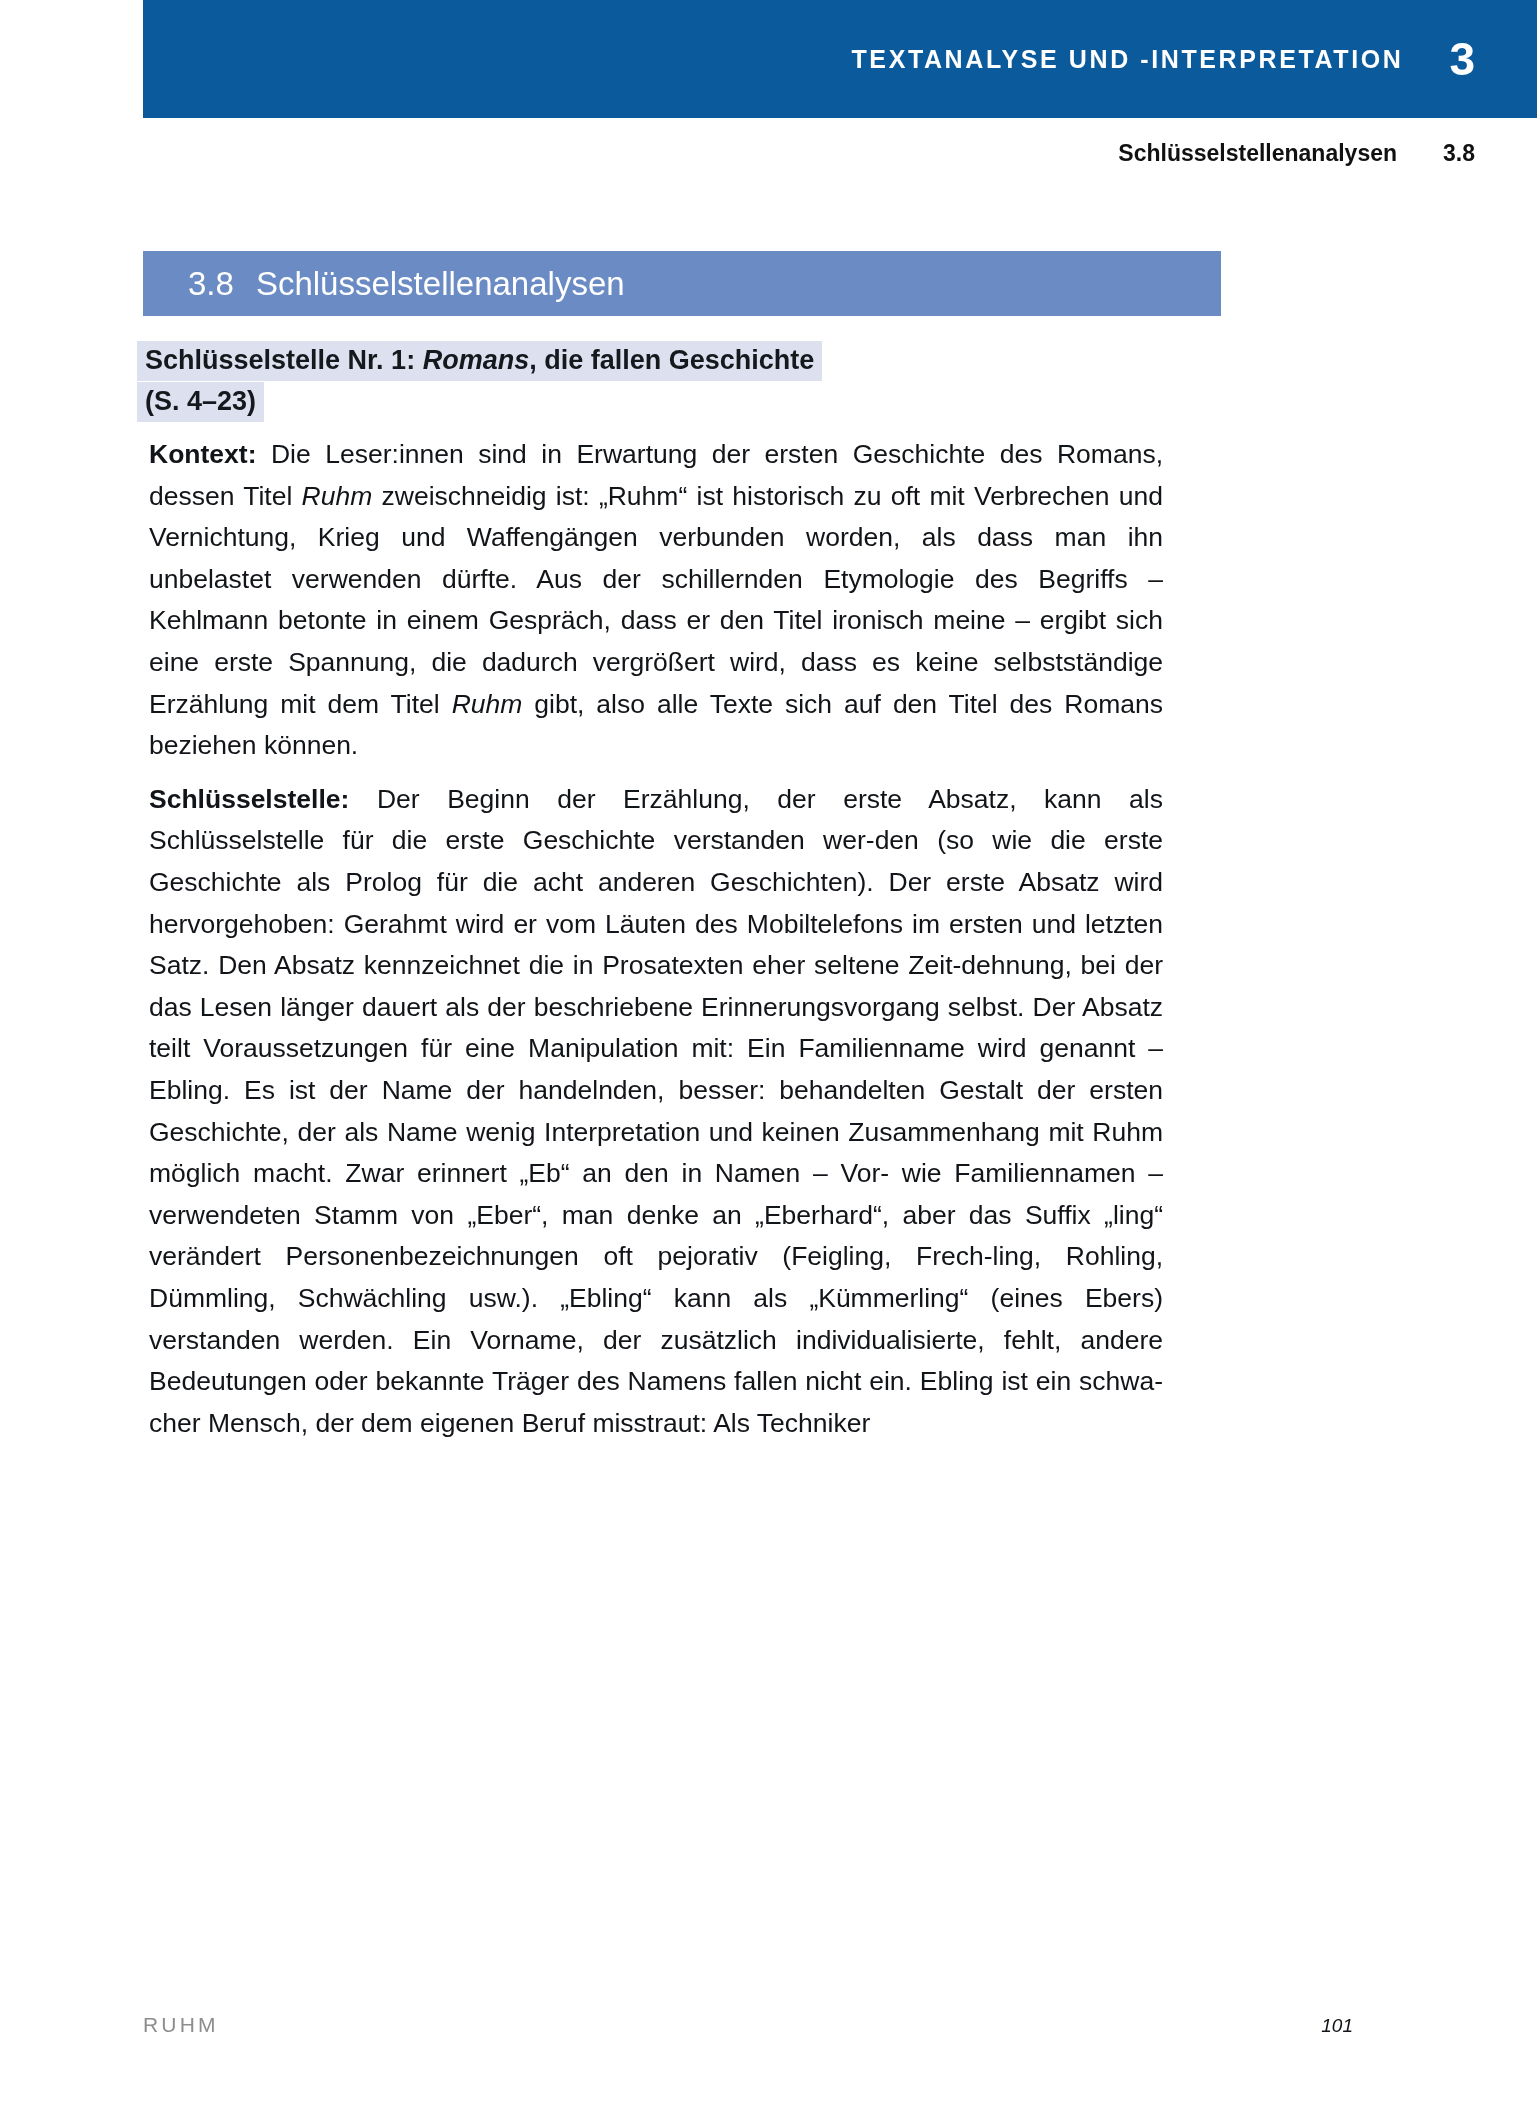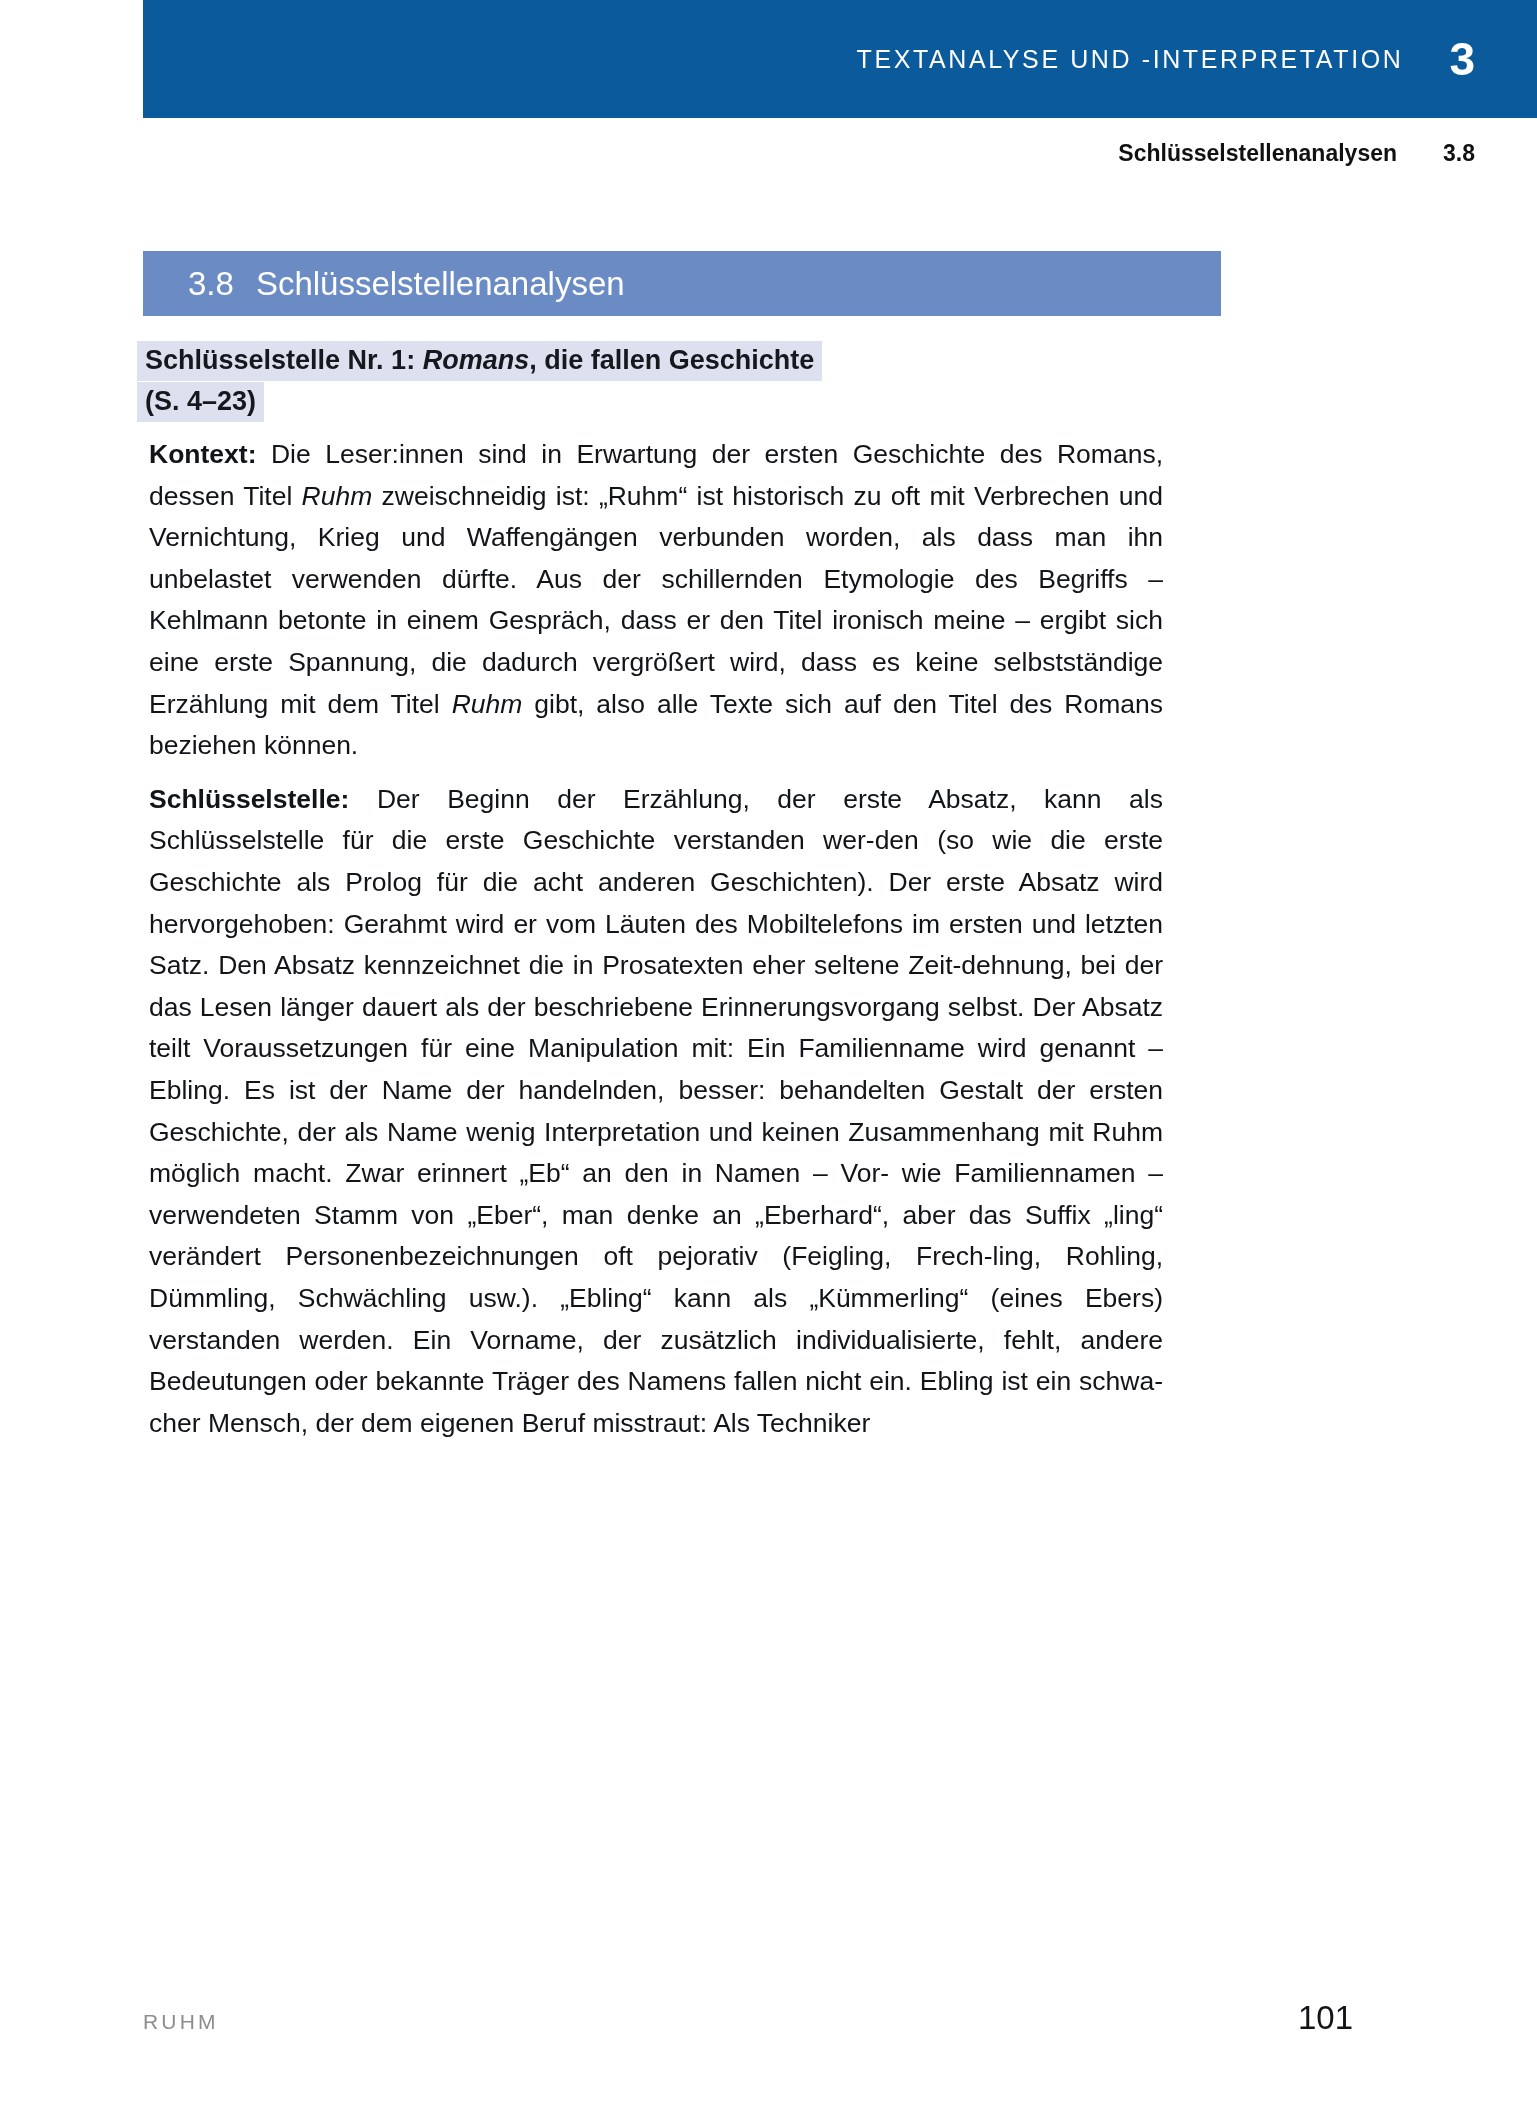--- a/index.html
+++ b/index.html
@@ -32,21 +32,21 @@
     background: #0a5a9c;
     display: flex;
     align-items: center;
     justify-content: flex-end;
     box-sizing: border-box;
     padding-right: 62px;
   }
   .header-title {
     color: #ffffff;
     font-size: 25px;
-    font-weight: 400;
+    font-weight: 700;
     letter-spacing: 2.6px;
     text-transform: uppercase;
     white-space: nowrap;
   }
   .header-chapter {
     color: #ffffff;
     font-size: 46px;
     font-weight: 700;
     margin-left: 46px;
     line-height: 1;
@@ -146,24 +146,25 @@
     align-items: baseline;
     justify-content: space-between;
   }
   .footer-book {
     font-size: 21px;
     letter-spacing: 3.2px;
     color: #8d8d8d;
     font-weight: 400;
   }
   .footer-page {
-    font-size: 33px;
+    font-size: 19px;
     color: #111418;
     font-weight: 400;
     margin-right: 122px;
+    font-style: italic;
   }
 </style>
 </head>
 <body>
 
 <div class="page">
 
   <div class="header-bar">
     <span class="header-title">Textanalyse und -Interpretation</span>
     <span class="header-chapter">3</span>

